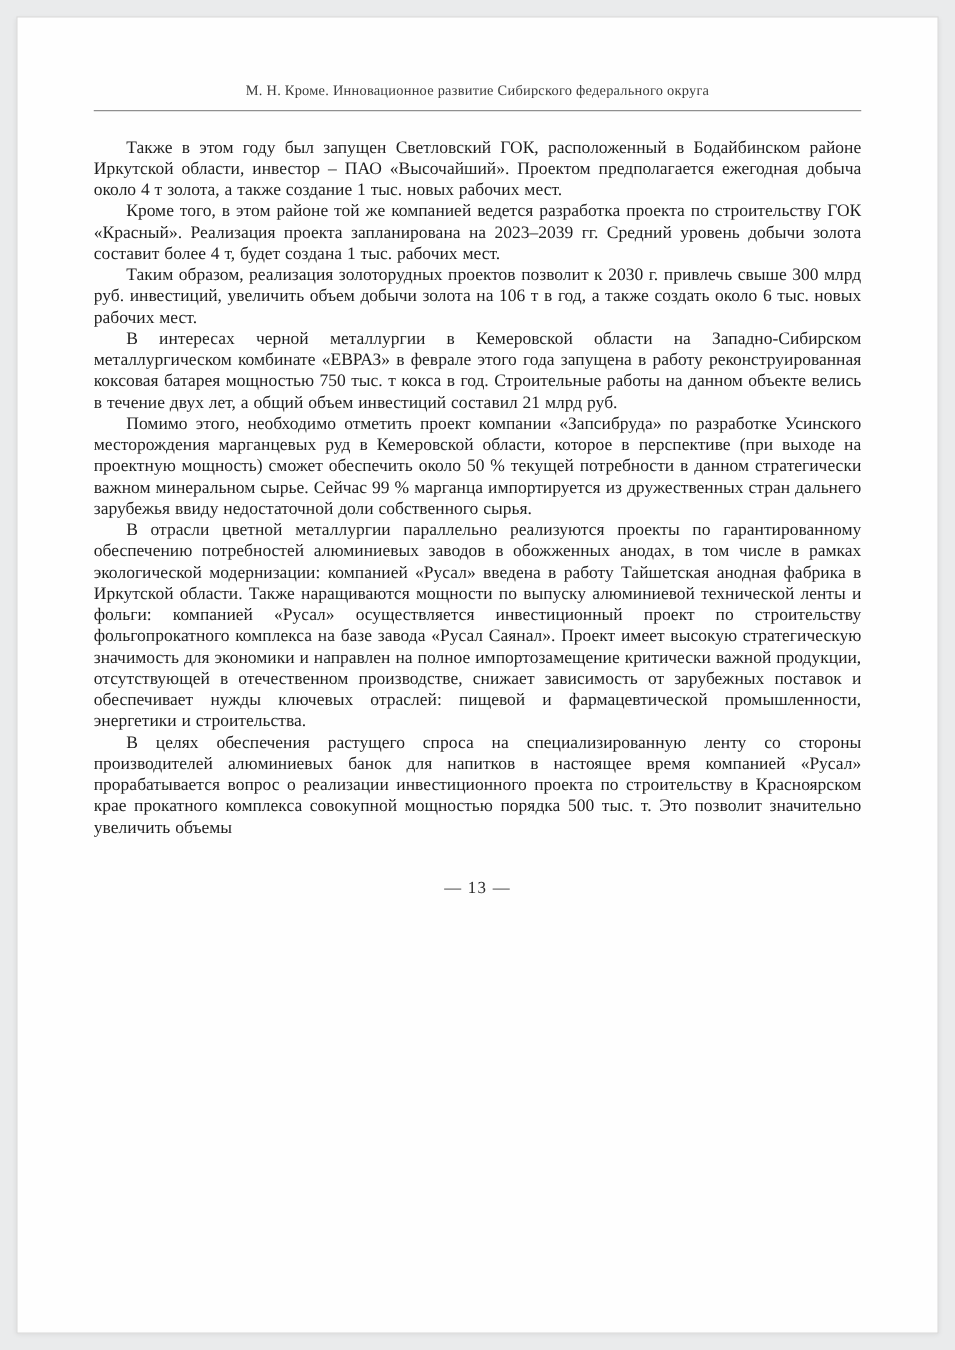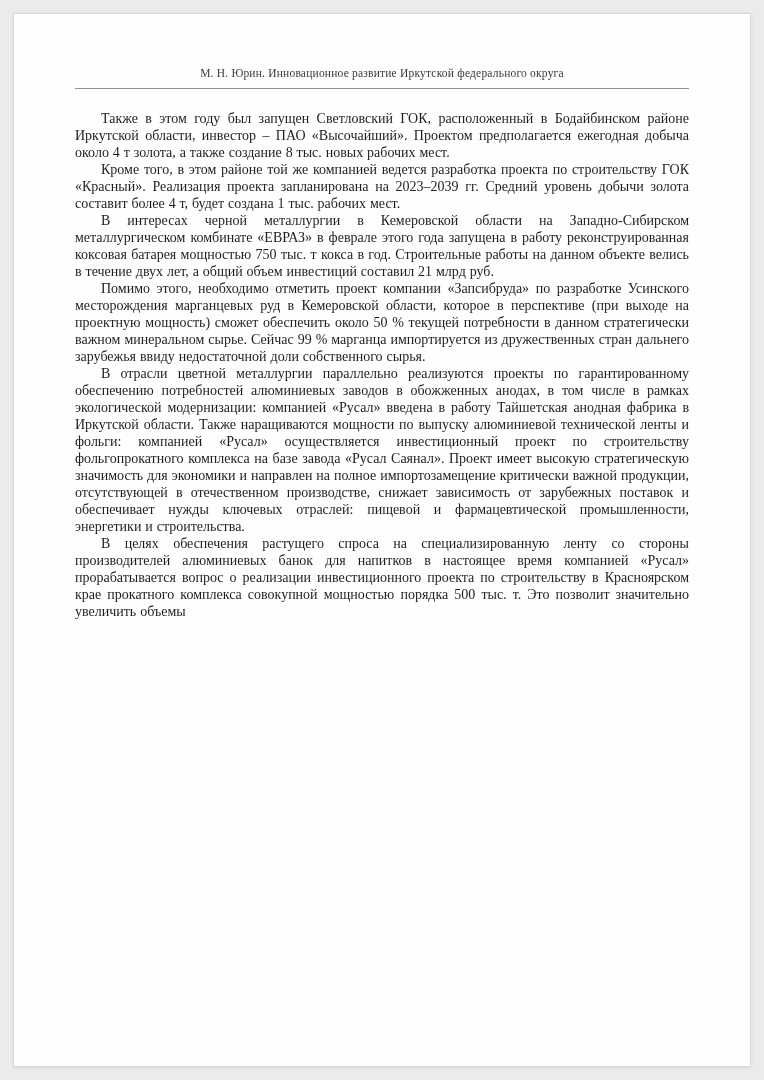--- a/index.html
+++ b/index.html
@@ -53,23 +53,25 @@
     text-align: center;
     font-size: 13.5px;
     color: #2a2a2a;
     letter-spacing: 1px;
   }
 </style>
 </head>
 <body>
 
 <div class="page">
-  <div class="running-header">М. Н. Юрин. Инновационное развитие Иркутской федерального округа</div>
+  <div class="running-header">М. Н. Кроме. Инновационное развитие Сибирского федерального округа</div>
   <hr class="header-rule">
   <div class="page-body">
-    <p>Также в этом году был запущен Светловский ГОК, расположенный в Бодайбинском районе Иркутской области, инвестор – ПАО «Высочайший». Проектом предполагается ежегодная добыча около 4 т золота, а также создание 8 тыс. новых рабочих мест.</p>
+    <p>Также в этом году был запущен Светловский ГОК, расположенный в Бодайбинском районе Иркутской области, инвестор – ПАО «Высочайший». Проектом предполагается ежегодная добыча около 4 т золота, а также создание 1 тыс. новых рабочих мест.</p>
     <p>Кроме того, в этом районе той же компанией ведется разработка проекта по строительству ГОК «Красный». Реализация проекта запланирована на 2023–2039 гг. Средний уровень добычи золота составит более 4 т, будет создана 1 тыс. рабочих мест.</p>
+    <p>Таким образом, реализация золоторудных проектов позволит к 2030 г. привлечь свыше 300 млрд руб. инвестиций, увеличить объем добычи золота на 106 т в год, а также создать около 6 тыс. новых рабочих мест.</p>
     <p>В интересах черной металлургии в Кемеровской области на Западно-Сибирском металлургическом комбинате «ЕВРАЗ» в феврале этого года запущена в работу реконструированная коксовая батарея мощностью 750 тыс. т кокса в год. Строительные работы на данном объекте велись в течение двух лет, а общий объем инвестиций составил 21 млрд руб.</p>
     <p>Помимо этого, необходимо отметить проект компании «Запсибруда» по разработке Усинского месторождения марганцевых руд в Кемеровской области, которое в перспективе (при выходе на проектную мощность) сможет обеспечить около 50 % текущей потребности в данном стратегически важном минеральном сырье. Сейчас 99 % марганца импортируется из дружественных стран дальнего зарубежья ввиду недостаточной доли собственного сырья.</p>
     <p>В отрасли цветной металлургии параллельно реализуются проекты по гарантированному обеспечению потребностей алюминиевых заводов в обожженных анодах, в том числе в рамках экологической модернизации: компанией «Русал» введена в работу Тайшетская анодная фабрика в Иркутской области. Также наращиваются мощности по выпуску алюминиевой технической ленты и фольги: компанией «Русал» осуществляется инвестиционный проект по строительству фольгопрокатного комплекса на базе завода «Русал Саянал». Проект имеет высокую стратегическую значимость для экономики и направлен на полное импортозамещение критически важной продукции, отсутствующей в отечественном производстве, снижает зависимость от зарубежных поставок и обеспечивает нужды ключевых отраслей: пищевой и фармацевтической промышленности, энергетики и строительства.</p>
     <p>В целях обеспечения растущего спроса на специализированную ленту со стороны производителей алюминиевых банок для напитков в настоящее время компанией «Русал» прорабатывается вопрос о реализации инвестиционного проекта по строительству в Красноярском крае прокатного комплекса совокупной мощностью порядка 500 тыс. т. Это позволит значительно увеличить объемы</p>
   </div>
+  <div class="page-footer">— 13 —</div>
 </div>
 
 </body></html>

